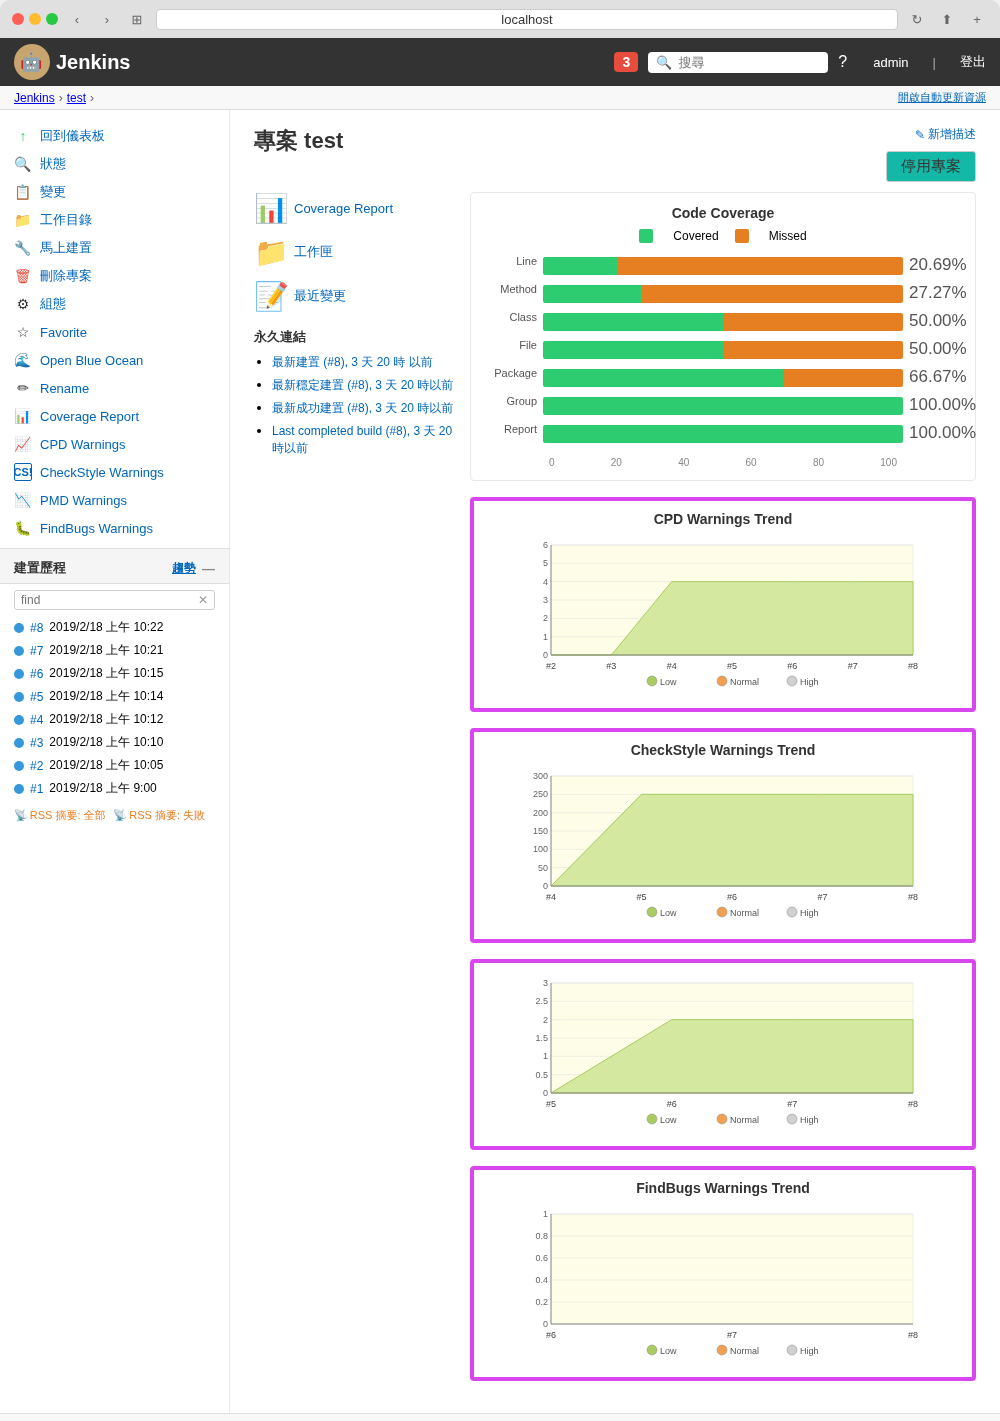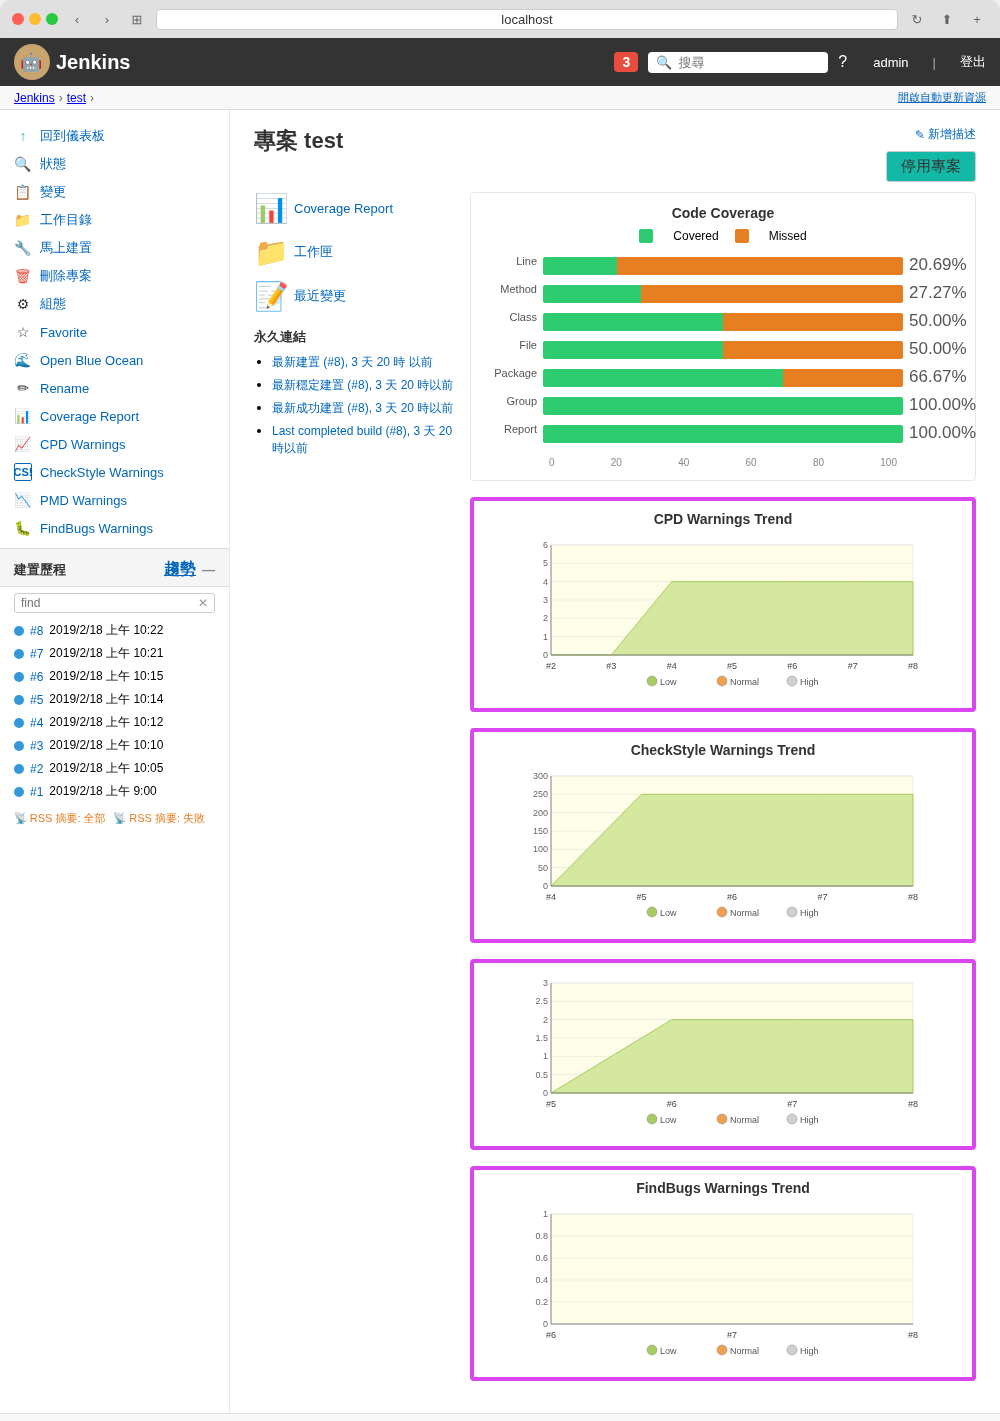--- a/index.html
+++ b/index.html
@@ -204,21 +204,21 @@
         <a href="#">PMD Warnings</a>
       </div>
       <div class="sidebar-item">
         <span class="sidebar-icon">🐛</span>
         <a href="#">FindBugs Warnings</a>
       </div>
 
       <div class="sidebar-section-title">
         <span>建置歷程</span>
         <div style="display:flex;gap:6px;align-items:center;">
-          <a href="#" style="color:#0066bb;font-size:16px;">趨勢</a>
+          <a href="#" style="color:#0066bb;font-size:12px;">趨勢</a>
           <span style="color:#888;">—</span>
         </div>
       </div>
       <div class="build-search">
         <input type="text" placeholder="find" style="">
         <span class="clear">✕</span>
       </div>
 
       <div class="build-item">
         <span class="build-dot"></span>

